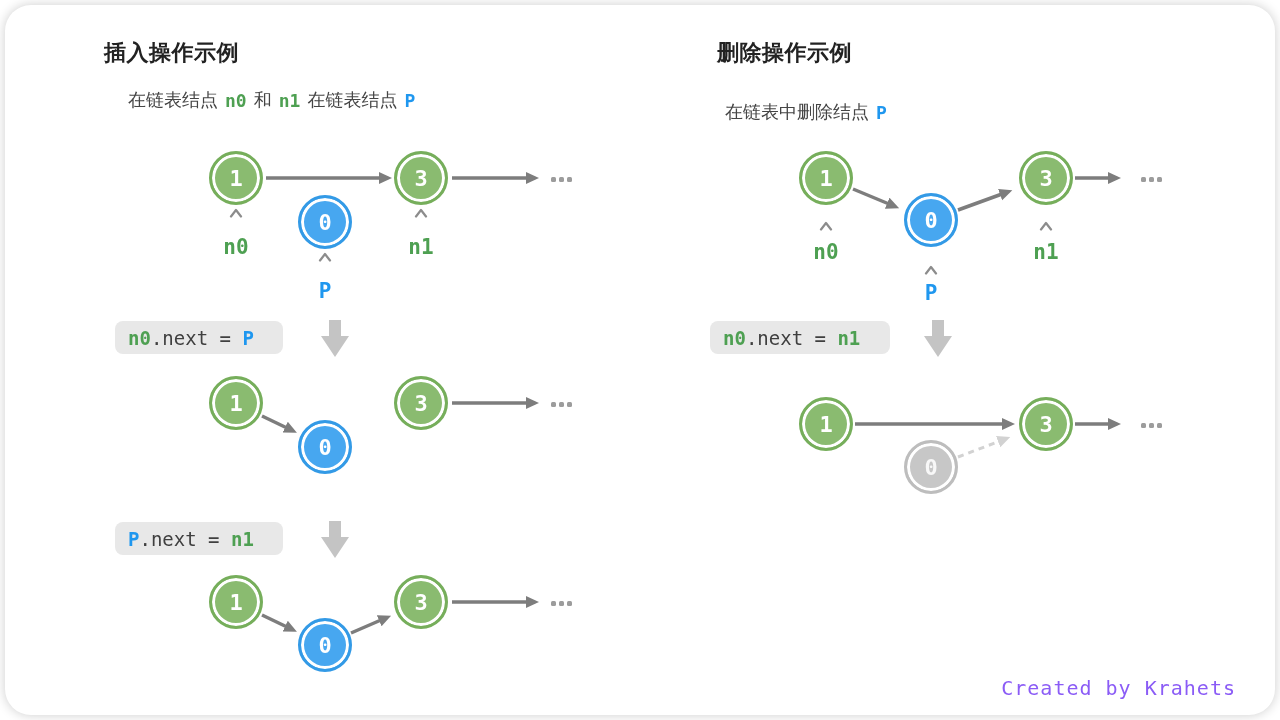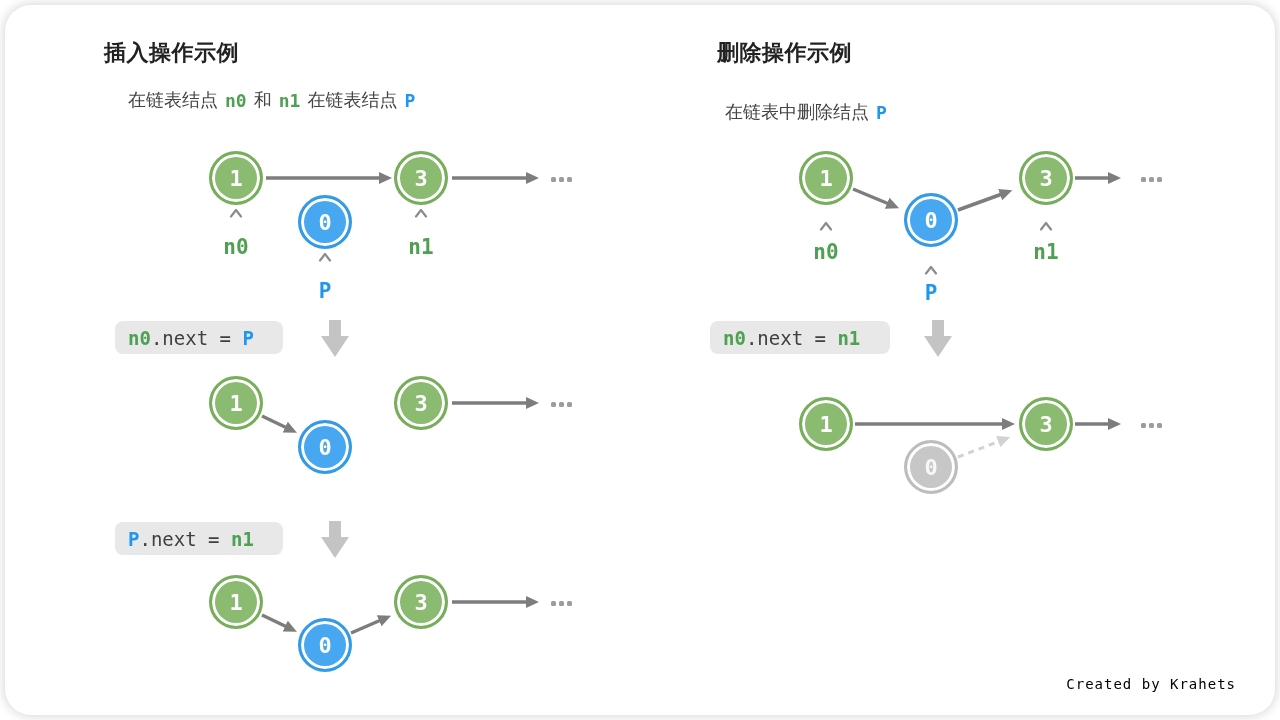--- a/index.html
+++ b/index.html
@@ -48,21 +48,21 @@
   .dots i{display:block;width:5px;height:5px;background:#9c9c9c;border-radius:1.5px;}
   .codebox{
     position:absolute;height:33px;background:#e8e8e8;border-radius:8px;
     display:flex;align-items:center;padding:0 13px;box-sizing:border-box;
     font-family:"DejaVu Sans Mono","Liberation Mono",monospace;
     font-size:19px;color:#3f3f3f;white-space:pre;z-index:2;
   }
   .footer{
     position:absolute;right:44px;top:676px;z-index:2;
     font-family:"DejaVu Sans Mono","Liberation Mono",monospace;
-    font-size:14px;color:#000000;letter-spacing:1px;
+    font-size:20px;color:#8b5cf6;letter-spacing:1px;
   }
 </style>
 </head>
 <body>
 
 <div class="card"></div>
 
 <svg class="overlay" width="1280" height="720" viewBox="0 0 1280 720">
   <defs>
     <marker id="ah" markerUnits="userSpaceOnUse" markerWidth="14" markerHeight="13" refX="2" refY="6" orient="auto">

